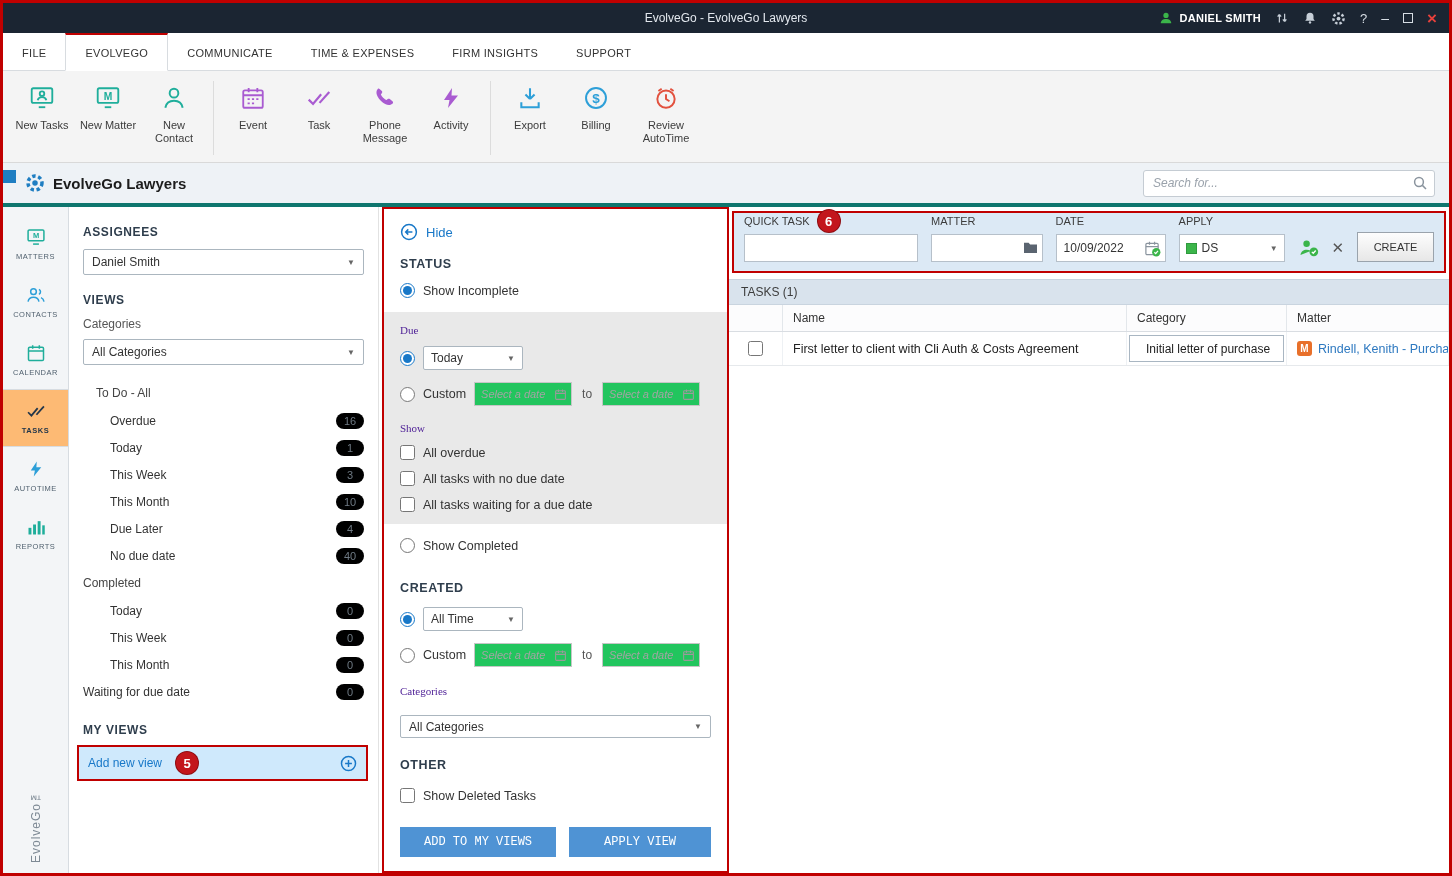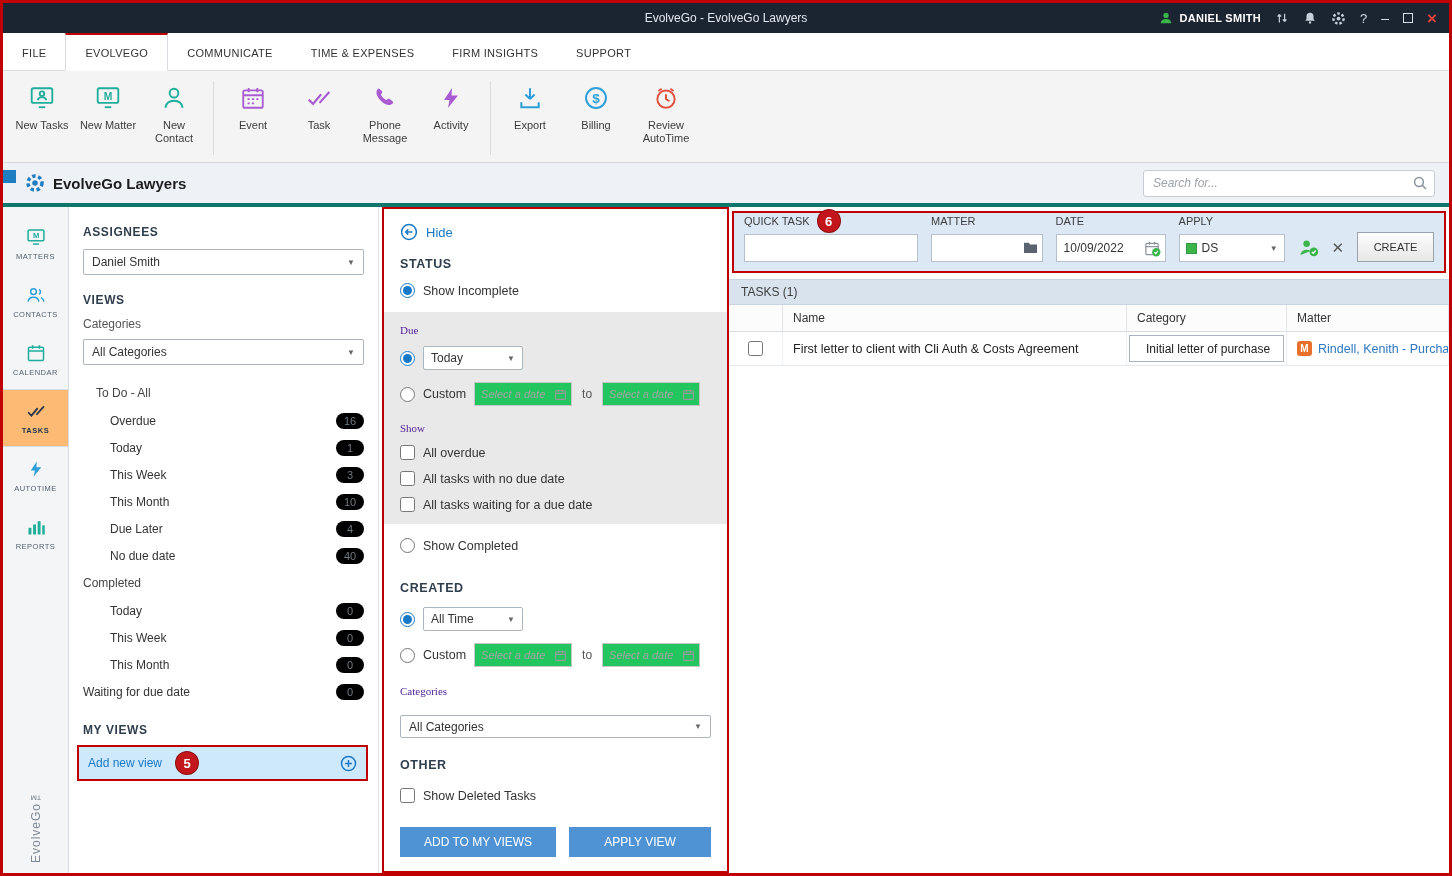--- a/index.html
+++ b/index.html
@@ -99,21 +99,21 @@
   .ssel { width:100px; height:24px; border:1px solid #abb6bf; background:#fff; display:flex; align-items:center;
           justify-content:space-between; padding:0 7px; font-size:12px; border-radius:2px; }
   .date-field { width:98px; height:24px; border:1px solid #c6c6c6; background:#22c55e; display:flex;
                 align-items:center; padding:0 4px 0 6px; gap:9px; }
   .date-field input { flex:1; min-width:0; border:none; background:transparent; font-size:11px; font-family:inherit; }
   .date-field input::placeholder { font-style:italic; color:#a4a4a4; }
   .date-field .cal { color:#9a9a9a; display:flex; flex:0 0 auto; }
   .to-lbl { color:#555; margin:0 2px; font-size:12px; }
   .crow { display:flex; align-items:center; gap:8px; margin:11px 0 0; font-size:12.5px; color:#333; padding:0 16px; }
   .fp-catsel { margin:8px 16px 18px; }
-  .btnrow { display:flex; gap:13px; padding:10px 16px 14px; margin-top:auto; }
+  .btnrow { display:flex; gap:13px; padding:10px 16px 14px; margin-top:auto;font-family:Liberation Mono, monospace; }
   .btn-blue { height:30px; background:#4f93d4; color:#fff; border:none; font-size:12px; font-family:inherit;
               cursor:pointer; }
   .btn-add { flex:1.1; } .btn-apply { flex:1; }
 
   
   .content { flex:1; display:flex; flex-direction:column; min-width:0; background:#fff; }
   .qt-bar { margin:4px 3px 0 3px; border:2px solid #c00000; background:#dce9f5; display:flex;
             align-items:flex-end; gap:13px; padding:6px 10px 9px; height:62px; flex:0 0 auto; }
   .qt-field { display:flex; flex-direction:column; gap:5px; }
   .qt-label { font-size:11px; color:#3c3c3c; display:flex; align-items:center; height:16px; }

